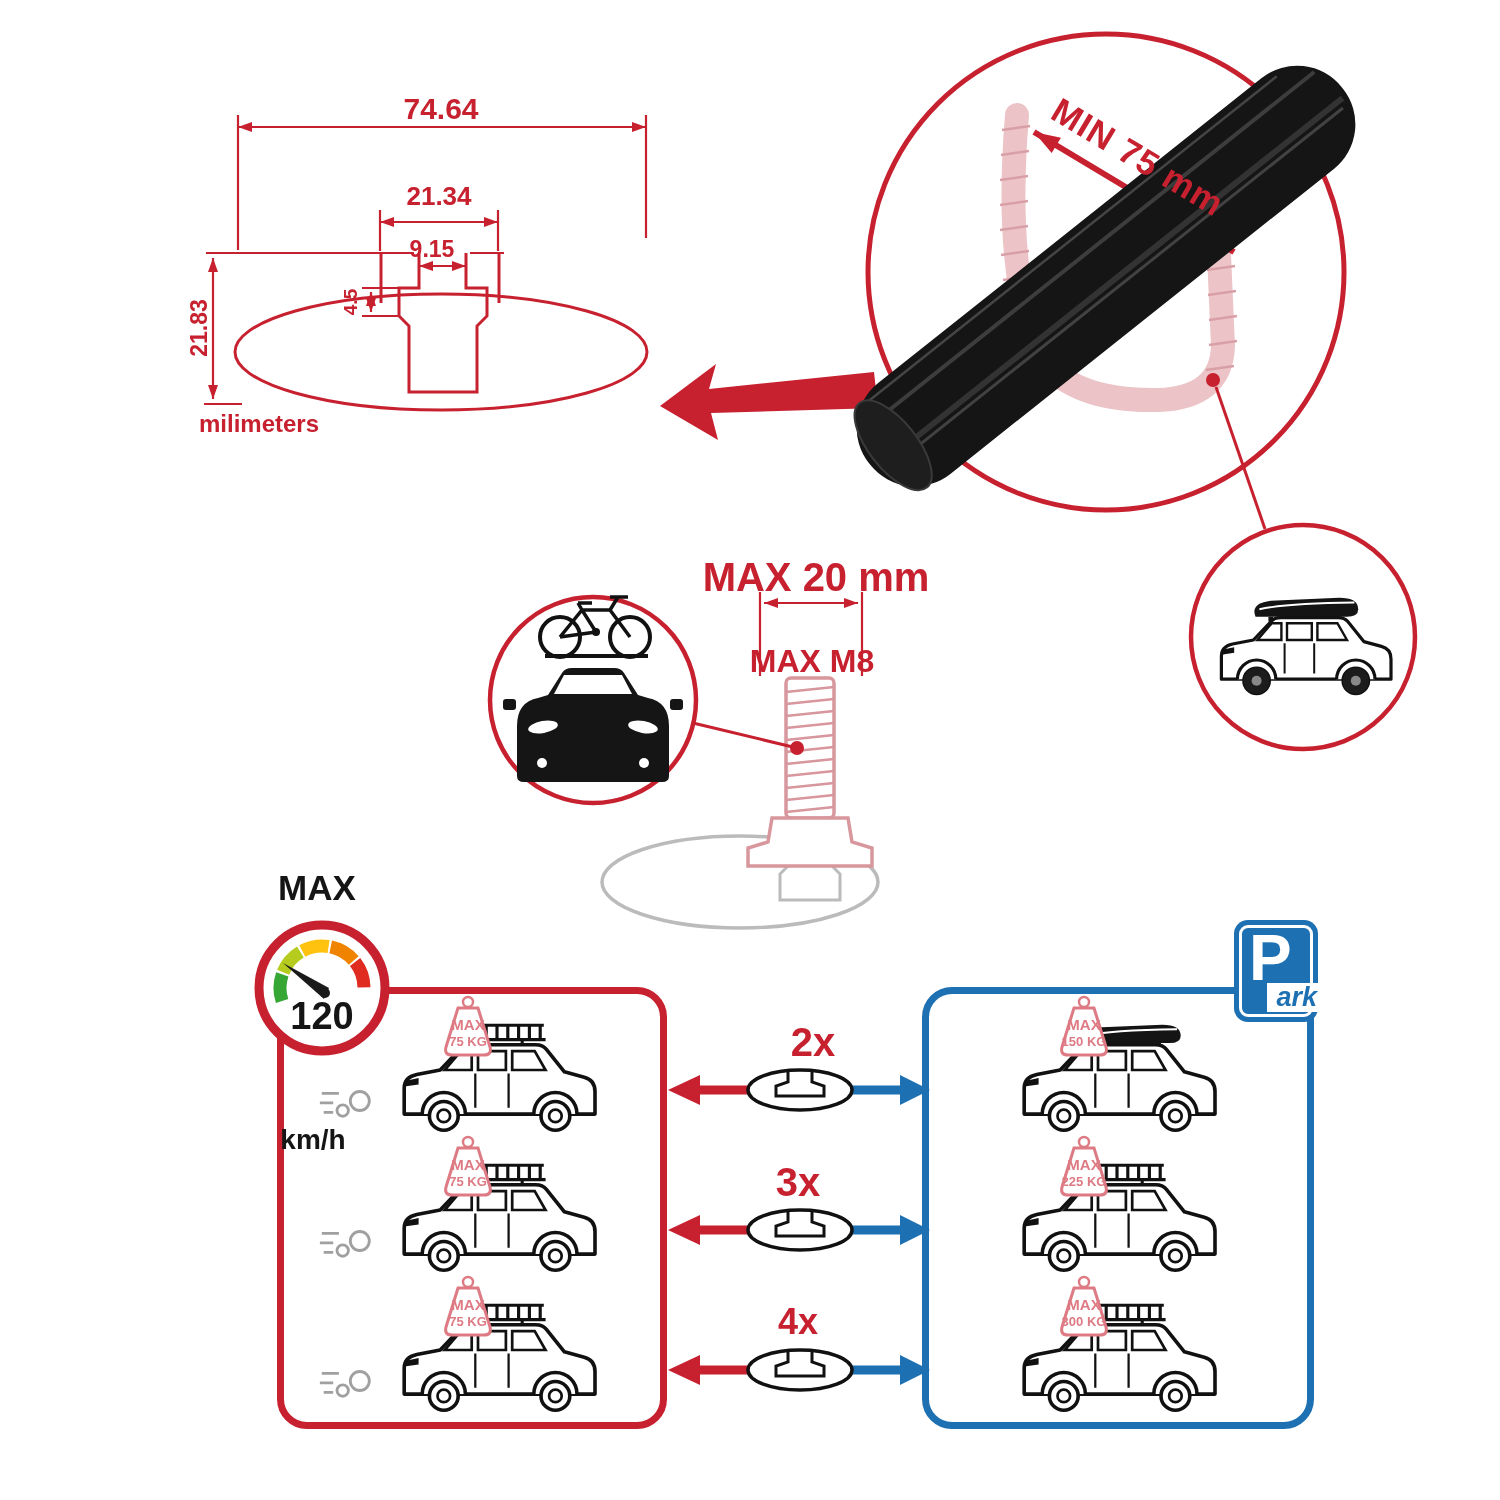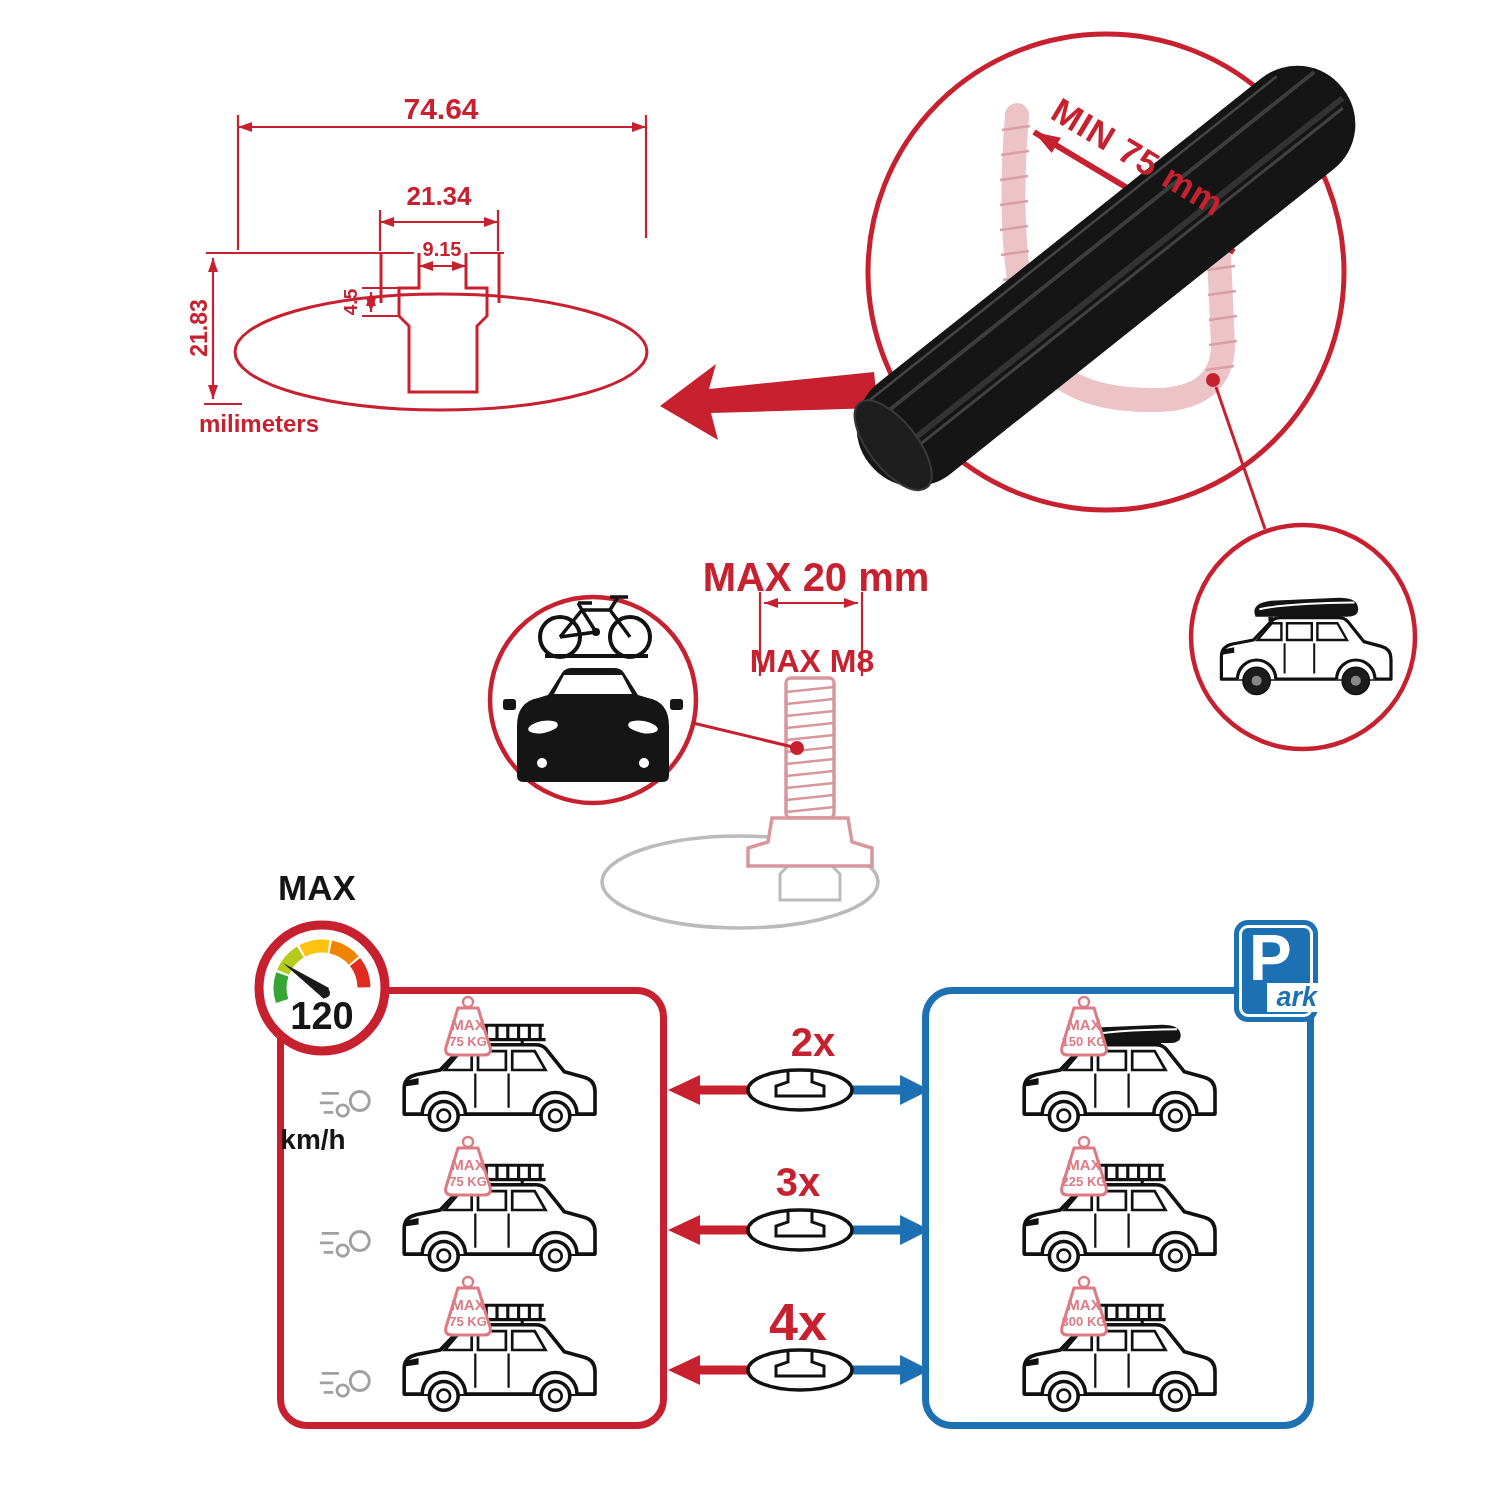--- a/index.html
+++ b/index.html
@@ -203,37 +203,37 @@
       <use href="#car" transform="translate(1008,1025) scale(0.9)"></use>
       <use href="#basket" transform="translate(1072,1158) scale(0.9)"></use>
       <use href="#car" transform="translate(1008,1165) scale(0.9)"></use>
       <use href="#basket" transform="translate(1072,1298) scale(0.9)"></use>
       <use href="#car" transform="translate(1008,1305) scale(0.9)"></use>
     </g>
   </svg>
 
   <div class="txt red" style="left:441px;top:109px;font-size:30px;">74.64</div>
   <div class="txt red" style="left:439px;top:196px;font-size:26px;">21.34</div>
-  <div class="txt red" style="left:442px;top:249px;font-size:20px;">9.15</div>
+  <div class="txt red" style="left:432px;top:249px;font-size:23px;">9.15</div>
   <div class="txt red" style="left:351px;top:302px;font-size:19px;transform:translate(-50%,-50%) rotate(-90deg);">4.5</div>
   <div class="txt red" style="left:199px;top:328px;font-size:23px;transform:translate(-50%,-50%) rotate(-90deg);">21.83</div>
   <div class="txt red" style="left:259px;top:424px;font-size:24px;">milimeters</div>
 
   <div class="txt red" style="left:1138px;top:157px;font-size:35px;letter-spacing:1px;transform:translate(-50%,-50%) rotate(31deg);">MIN 75 mm</div>
 
   <div class="txt red" style="left:816px;top:577px;font-size:40px;">MAX 20 mm</div>
   <div class="txt red" style="left:812px;top:661px;font-size:32px;">MAX M8</div>
 
   <div class="txt blk" style="left:317px;top:888px;font-size:35px;">MAX</div>
   <div class="txt blk" style="left:322px;top:1016px;font-size:38px;">120</div>
   <div class="txt blk" style="left:313px;top:1140px;font-size:28px;">km/h</div>
 
   <div class="txt red" style="left:798px;top:1042px;font-size:40px;margin-left:15px;">2x</div>
   <div class="txt red" style="left:798px;top:1182px;font-size:40px;">3x</div>
-  <div class="txt red" style="left:798px;top:1322px;font-size:52px;">4x</div>
+  <div class="txt red" style="left:798px;top:1322px;font-size:36px;">4x</div>
 
   <div class="tag" style="left:430px;top:995px;">
     <svg viewBox="0 0 76 64" width="76" height="64">
       <circle cx="38" cy="7" r="5" fill="#fff" stroke="#dd7a83" stroke-width="2.5"></circle>
       <path d="M28,13 L48,13 L60,52 Q62,60 54,60 L22,60 Q14,60 16,52 Z" fill="#fff" stroke="#dd7a83" stroke-width="3"></path>
     </svg>
     <div class="tag-max">MAX</div>
     <div class="tag-kg">75 KG</div>
   </div>
   <div class="tag" style="left:430px;top:1135px;">

